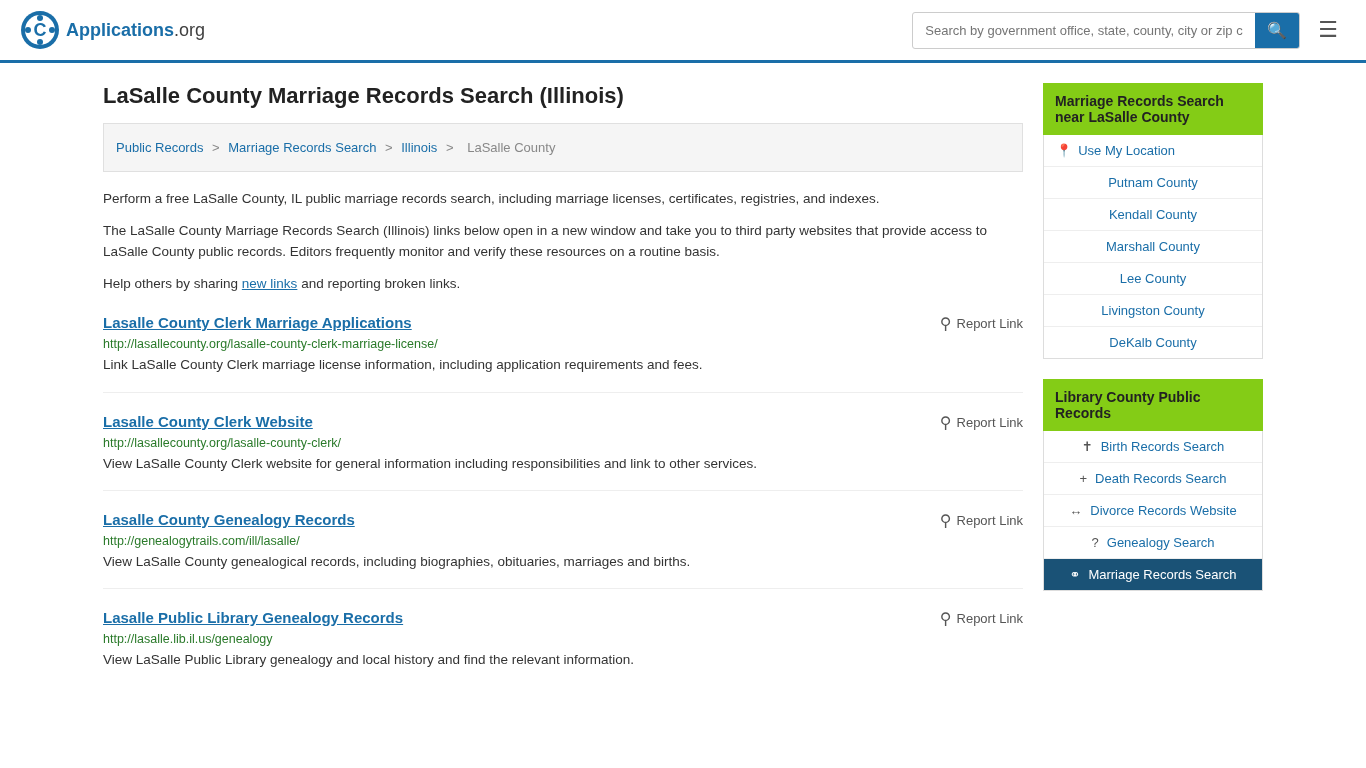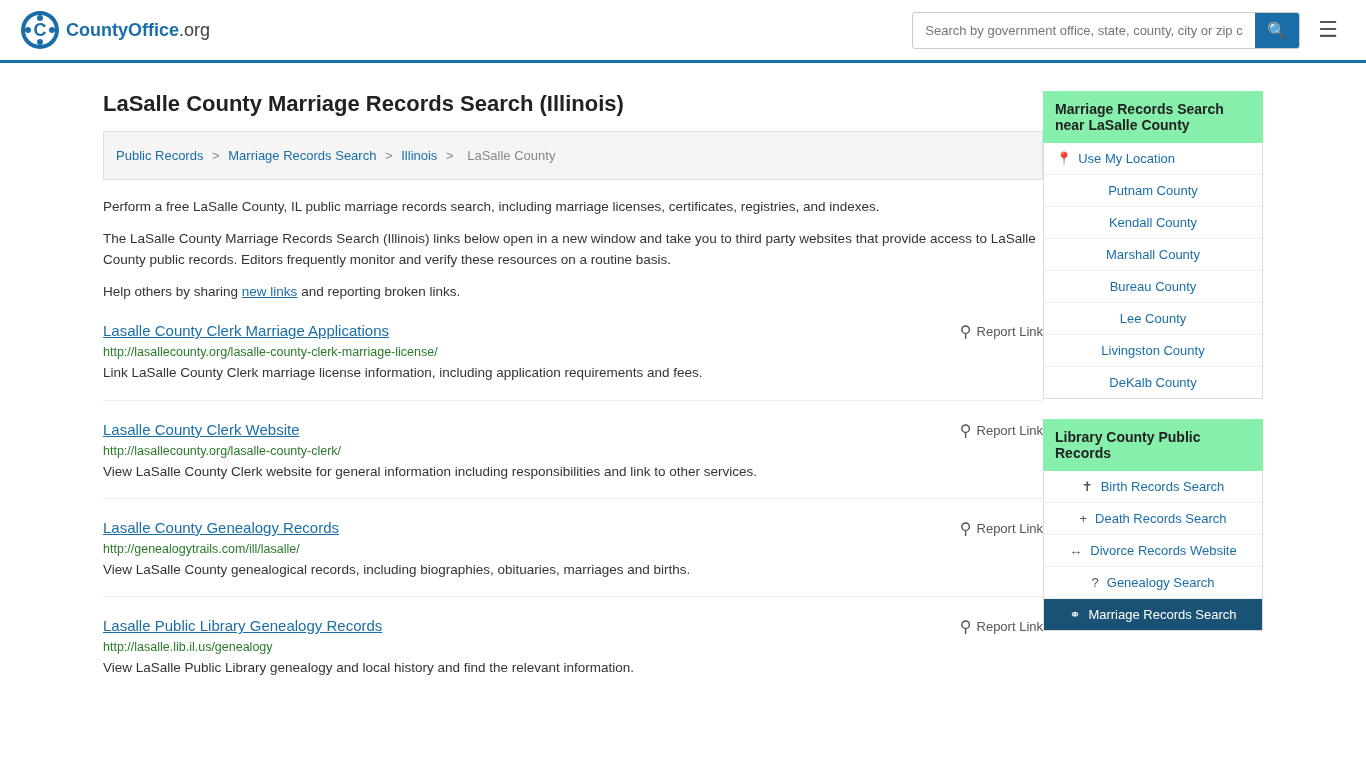--- a/index.html
+++ b/index.html
@@ -55,23 +55,24 @@
     .menu-icon {
       font-size: 22px;
       cursor: pointer;
       color: #555;
       padding: 4px 8px;
     }
 
     
     .main-container {
       max-width: 1200px;
-      margin: 8px auto;
+      margin: 0 auto;
       padding: 20px 20px;
       display: flex;
+      gap: 20px;
     }
 
     
     .content-area {
       flex: 1;
     }
     .page-title {
       font-size: 22px;
       font-weight: bold;
       color: #222;
@@ -110,21 +111,21 @@
       border-bottom: 1px solid #eee;
     }
     .result-item:last-child { border-bottom: none; }
     .result-header {
       display: flex;
       justify-content: space-between;
       align-items: flex-start;
     }
     .result-title a {
       font-size: 15px;
-      font-weight: normal;
+      font-weight: bold;
       color: #1a6ea8;
       text-decoration: underline;
     }
     .report-link {
       display: flex;
       align-items: center;
       gap: 5px;
       font-size: 13px;
       color: #555;
       cursor: pointer;
@@ -146,21 +147,21 @@
 
     
     .sidebar {
       width: 220px;
       flex-shrink: 0;
     }
     .sidebar-section {
       margin-bottom: 20px;
     }
     .sidebar-header {
-      background: #86efac;
+      background: #84cc16;
       padding: 10px 12px;
       font-size: 14px;
       font-weight: bold;
       color: #222;
       margin-bottom: 0;
     }
     .sidebar-list {
       border: 1px solid #ddd;
       border-top: none;
     }
@@ -211,21 +212,21 @@
     <svg class="logo-icon" viewBox="0 0 40 40" xmlns="http://www.w3.org/2000/svg">
       <circle cx="20" cy="20" r="19" fill="#1a6ea8"></circle>
       <circle cx="20" cy="20" r="15" fill="#fff"></circle>
       <text x="20" y="26" text-anchor="middle" fill="#1a6ea8" font-size="18" font-weight="bold" font-family="Arial">C</text>
       <circle cx="8" cy="20" r="3" fill="#1a6ea8"></circle>
       <circle cx="32" cy="20" r="3" fill="#1a6ea8"></circle>
       <circle cx="20" cy="8" r="3" fill="#1a6ea8"></circle>
       <circle cx="20" cy="32" r="3" fill="#1a6ea8"></circle>
     </svg>
     <div>
-      <span style="color:#1a6ea8; font-weight:bold; font-size:18px;">CountyOffice</span><span style="color:#404040; font-size:18px;">.org</span>
+      <span style="color:#1a6ea8; font-weight:bold; font-size:18px;">Applications</span><span style="color:#404040; font-size:18px;">.org</span>
     </div>
   </div>
   <div class="header-right">
     <div class="search-bar">
       <input type="text" placeholder="Search by government office, state, county, city or zip code" style="">
       <button>🔍</button>
     </div>
     <div class="menu-icon">☰</div>
   </div>
 </header>
@@ -323,23 +324,20 @@
         <div class="sidebar-item">
           <a href="#">Putnam County</a>
         </div>
         <div class="sidebar-item">
           <a href="#">Kendall County</a>
         </div>
         <div class="sidebar-item">
           <a href="#">Marshall County</a>
         </div>
         <div class="sidebar-item">
-          <a href="#">Bureau County</a>
-        </div>
-        <div class="sidebar-item">
           <a href="#">Lee County</a>
         </div>
         <div class="sidebar-item">
           <a href="#">Livingston County</a>
         </div>
         <div class="sidebar-item">
           <a href="#">DeKalb County</a>
         </div>
       </div>
     </div>

